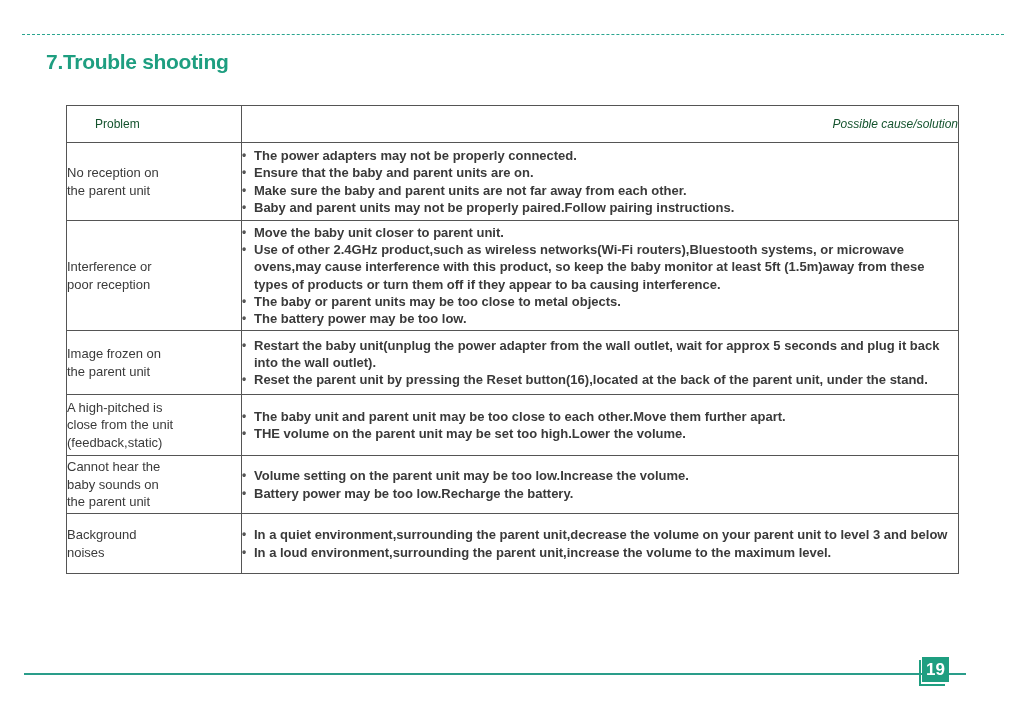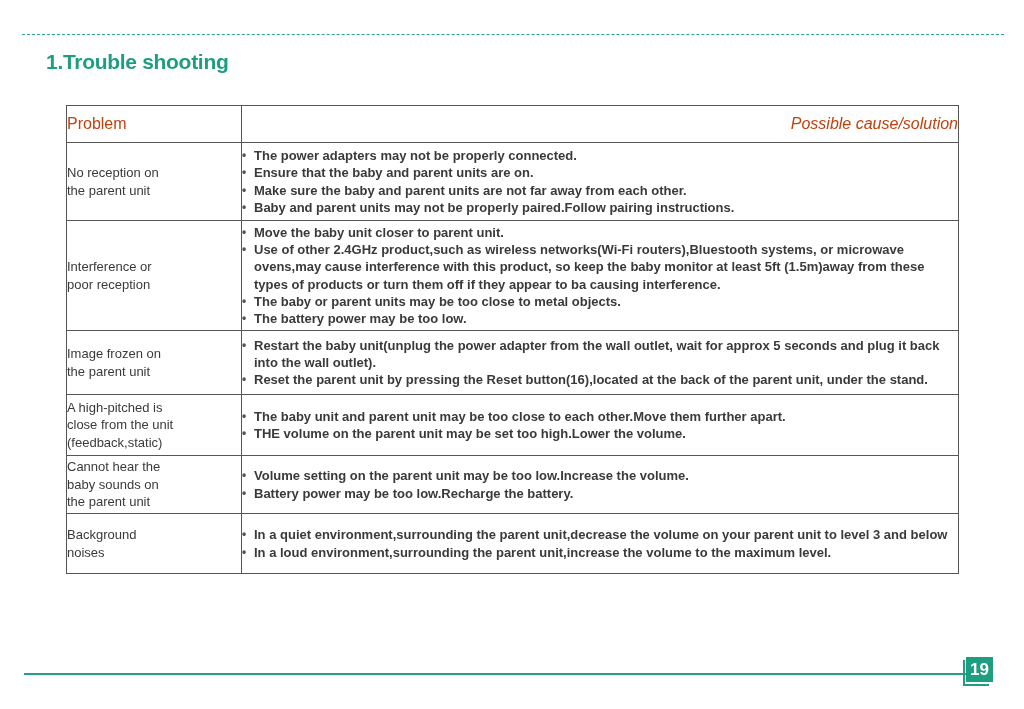--- a/index.html
+++ b/index.html
@@ -19,56 +19,56 @@
   table.ts {
     position: absolute; left: 66px; top: 105px; width: 892px;
     border-collapse: collapse; table-layout: fixed;
   }
   table.ts td, table.ts th {
     border: 1px solid #555555; vertical-align: middle; padding: 0;
   }
   table.ts col.c1 { width: 175px; }
   table.ts col.c2 { width: 717px; }
   table.ts th {
-    height: 36px; font-weight: normal; font-size: 16px; color: #c2410c;
+    height: 36px; font-weight: normal; font-size: 12px; color: #14532d; padding-left: 28px;
   }
   th.h-problem { text-align: left; padding-left: 13px; }
   th.h-solution { text-align: right; padding-right: 60px; font-style: italic; }
   td.problem {
     font-size: 13px; line-height: 17.5px; padding-left: 13px; color: #3a3a3a; margin-top: 11px;
   }
   td.solution { padding-left: 17px; padding-right: 8px; font-weight: bold; }
   ul.sol { list-style: none; margin: 0; padding: 0; }
   ul.sol li {
     position: relative; padding-left: 12px; font-size: 13px; line-height: 17.3px; color: #3a3a3a;
   }
   ul.sol li::before {
     content: "\2022"; position: absolute; left: 0; top: 0; font-size: 12px; color: #555;
   }
   .footer-line {
     position: absolute; left: 24px; top: 673px; width: 942px; height: 0;
     border-top: 2px solid #2a9d8a;
   }
   .page-badge {
-    position: absolute; left: 966px; top: 657px; width: 28px; height: 28px;
+    position: absolute; left: 922px; top: 657px; width: 28px; height: 28px;
   }
   .page-badge .shadow-box {
     position: absolute; left: -3px; top: 3px; width: 26px; height: 26px;
     border-left: 2px solid #1e9e80; border-bottom: 2px solid #1e9e80; box-sizing: border-box;
   }
   .page-badge .num-box {
     position: absolute; left: 0; top: 0; width: 27px; height: 25px; background: #1e9e80;
     color: #fff; font-weight: bold; font-size: 17px; line-height: 25px; text-align: center;
   }
 </style>
 </head>
 <body>
 
 <div class="top-dash"></div>
-<h1 class="section-title">1.Trouble shooting</h1>
+<h1 class="section-title">7.Trouble shooting</h1>
 
 <table class="ts">
   <colgroup>
       <col class="c1">
       <col class="c2">
     </colgroup>
   <thead>
     <tr>
       <th class="h-problem">Problem</th>
       <th class="h-solution">Possible cause/solution</th>

